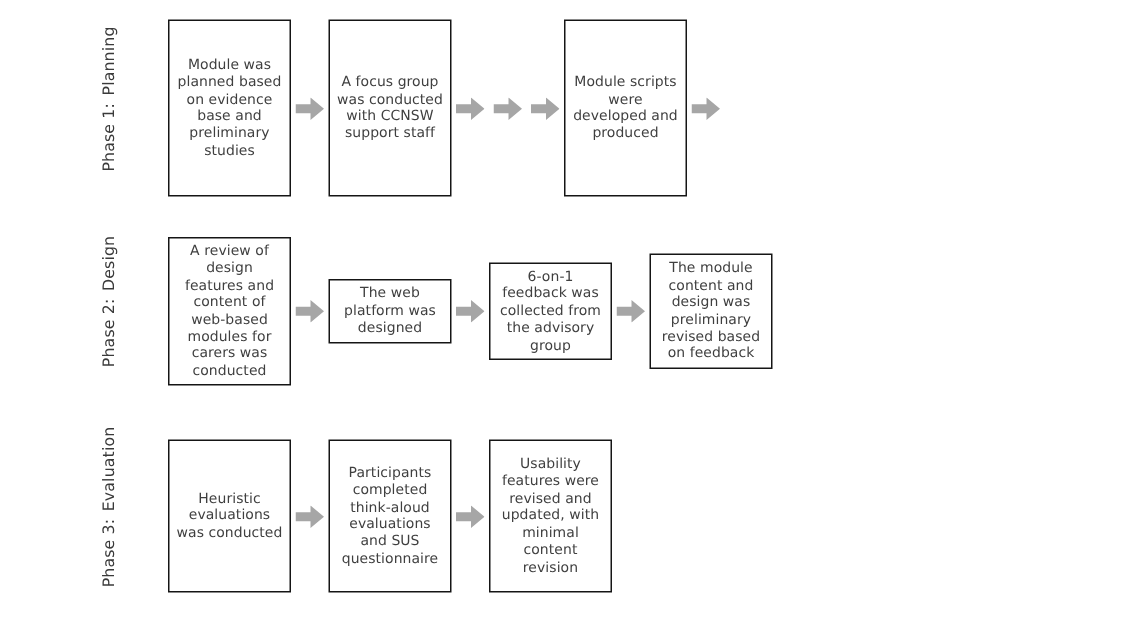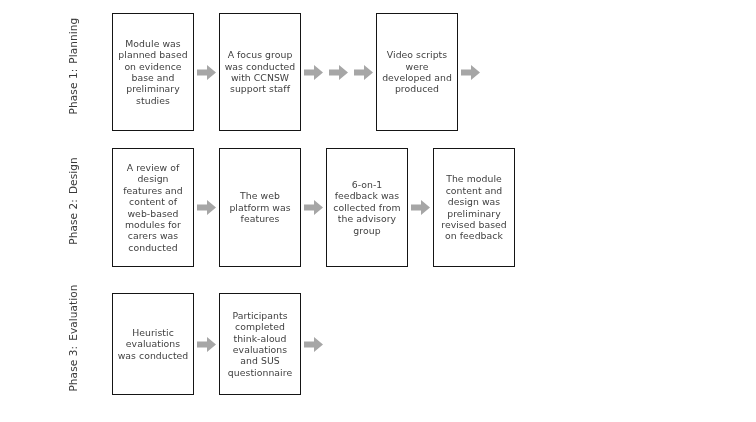--- a/index.html
+++ b/index.html
@@ -58,21 +58,21 @@
     width:25px;
     display:flex;
     align-items:center;
     justify-content:center;
     flex:0 0 25px;
   }
   .arrow svg{display:block;}
 
   
   #row1{top:13px;left:96px;height:118px;}
-  #row2{top:148px;left:96px;height:119px;}
+  #row2{top:148px;left:96px;height:119px;align-items:center;}
   #row3{top:293px;left:96px;height:102px;}
 
   #label1{left:21px;top:59px;width:72px;height:14px;}
   #label2{left:21px;top:194px;width:72px;height:14px;}
   #label3{left:21px;top:331px;width:72px;height:14px;}
 </style>
 </head>
 <body>
 
 <div id="canvas">
@@ -102,21 +102,21 @@
         <svg width="19" height="15" viewBox="0 0 19 15">
           <path d="M0 4.5 H10 V0 L19 7.5 L10 15 V10.5 H0 Z" fill="#a6a6a6"></path>
         </svg>
       </div>
     <div class="arrow">
         <svg width="19" height="15" viewBox="0 0 19 15">
           <path d="M0 4.5 H10 V0 L19 7.5 L10 15 V10.5 H0 Z" fill="#a6a6a6"></path>
         </svg>
       </div>
     <div class="node">
-        <span class="node-text">Video scripts were developed and produced</span>
+        <span class="node-text">Module scripts were developed and produced</span>
       </div>
     <div class="arrow">
         <svg width="19" height="15" viewBox="0 0 19 15">
           <path d="M0 4.5 H10 V0 L19 7.5 L10 15 V10.5 H0 Z" fill="#a6a6a6"></path>
         </svg>
       </div>
   </div>
 
   <div class="phase-label" id="label2">
     <span class="pl-line">Phase 2:</span>
@@ -125,21 +125,21 @@
   <div class="flow" id="row2">
     <div class="node">
         <span class="node-text">A review of design features and content of web-based modules for carers was conducted</span>
       </div>
     <div class="arrow">
         <svg width="19" height="15" viewBox="0 0 19 15">
           <path d="M0 4.5 H10 V0 L19 7.5 L10 15 V10.5 H0 Z" fill="#a6a6a6"></path>
         </svg>
       </div>
     <div class="node">
-        <span class="node-text">The web platform was features</span>
+        <span class="node-text">The web platform was designed</span>
       </div>
     <div class="arrow">
         <svg width="19" height="15" viewBox="0 0 19 15">
           <path d="M0 4.5 H10 V0 L19 7.5 L10 15 V10.5 H0 Z" fill="#a6a6a6"></path>
         </svg>
       </div>
     <div class="node">
         <span class="node-text">6-on-1 feedback was collected from the advisory group</span>
       </div>
     <div class="arrow">
@@ -166,15 +166,18 @@
         </svg>
       </div>
     <div class="node">
         <span class="node-text">Participants completed think-aloud evaluations and SUS questionnaire</span>
       </div>
     <div class="arrow">
         <svg width="19" height="15" viewBox="0 0 19 15">
           <path d="M0 4.5 H10 V0 L19 7.5 L10 15 V10.5 H0 Z" fill="#a6a6a6"></path>
         </svg>
       </div>
+    <div class="node">
+        <span class="node-text">Usability features were revised and updated, with minimal content revision</span>
+      </div>
   </div>
 
 </div>
 
 </body></html>

